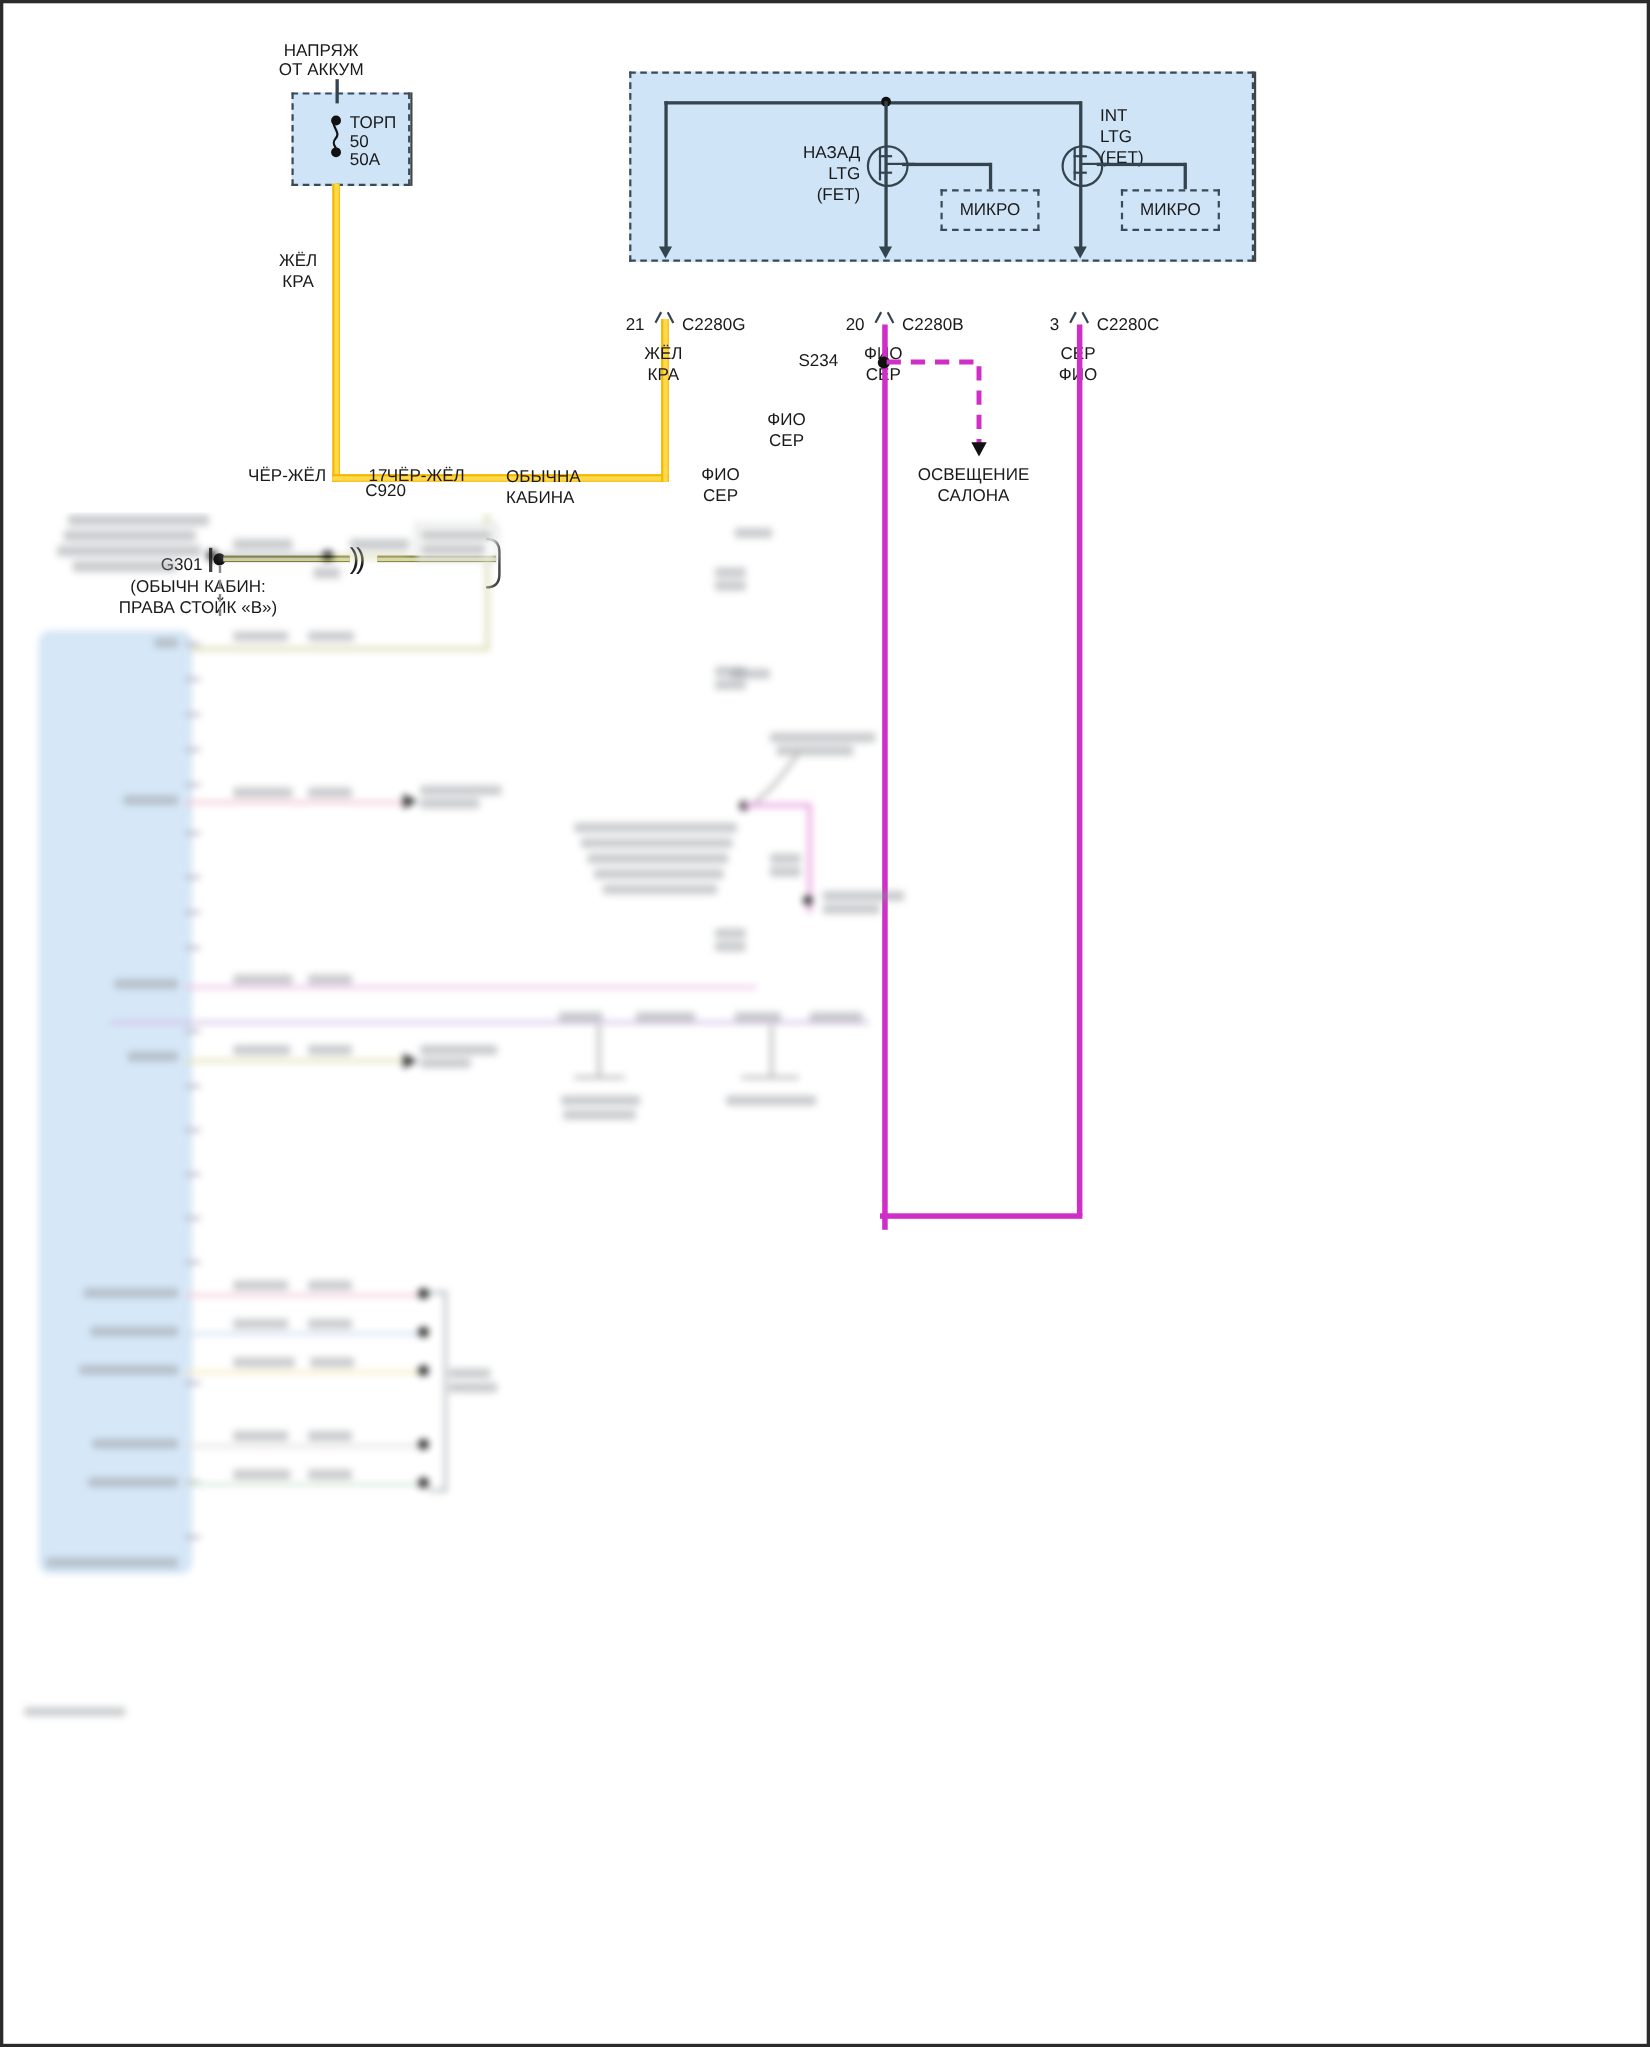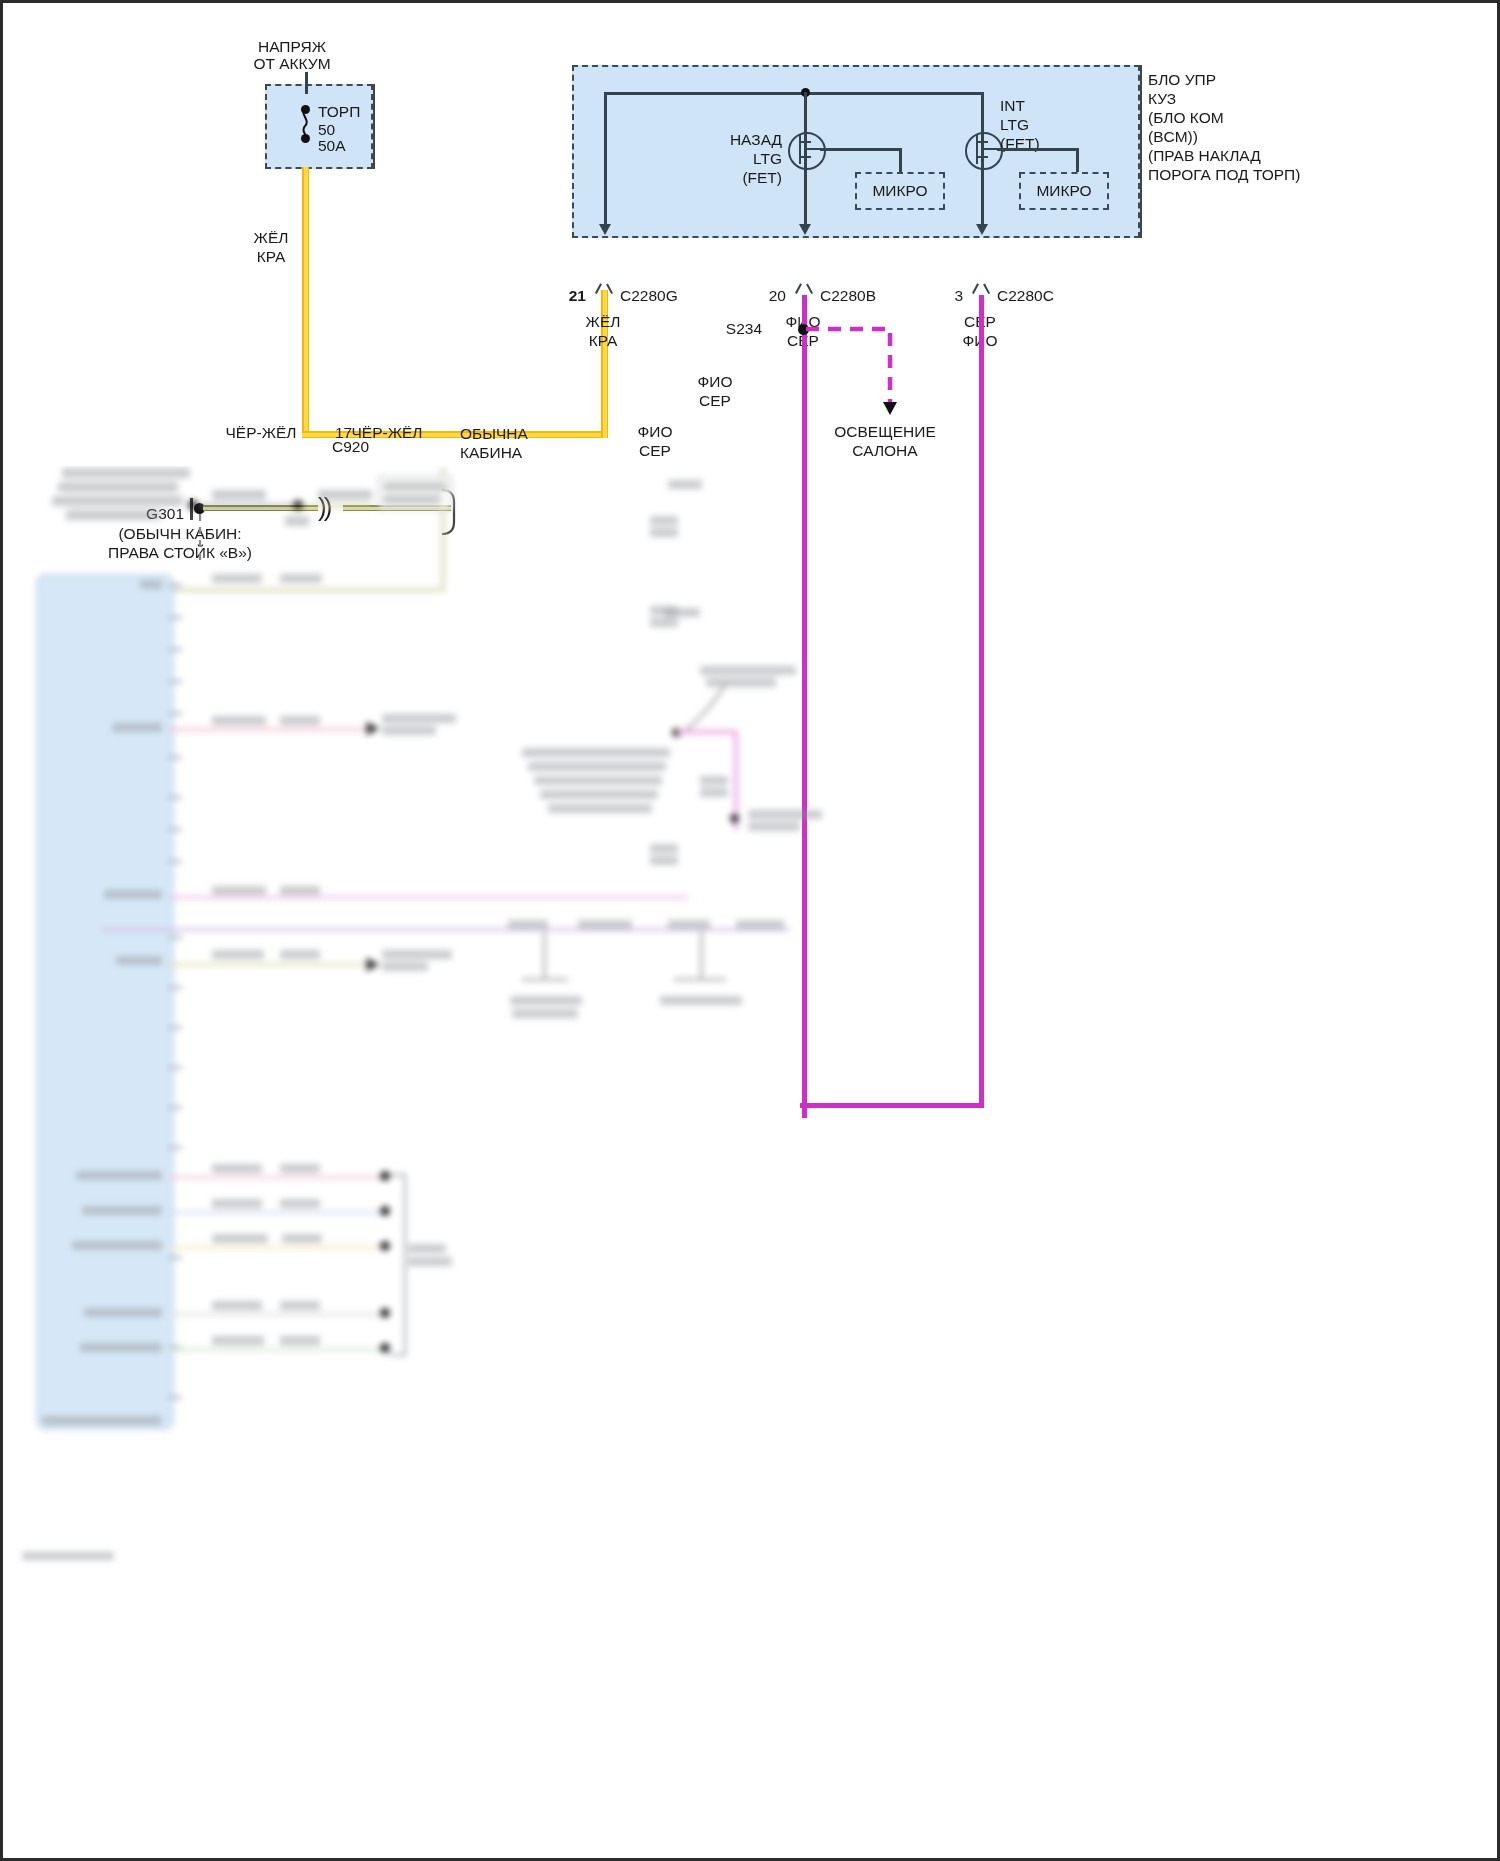--- a/index.html
+++ b/index.html
@@ -142,28 +142,22 @@
   <div class="txt t-l" style="left:1000px;top:96px;width:90px;line-height:19px;">INT
 LTG
 (FET)</div>
   <div class="ln hline" style="left:997px;top:148px;width:81px;"></div>
   <div class="ln vline" style="left:1076px;top:148px;height:26px;"></div>
 
   <div class="mod" style="left:1019px;top:172px;width:90px;height:38px;"></div>
   <div class="txt t-c" style="left:1019px;top:182px;width:90px;">МИКРО</div>
 
   <div class="ln vline" style="left:1140px;top:65px;height:173px;background:#444;width:2px;"></div>
-  <div class="txt t-l" style="left:1148px;top:70px;width:250px;line-height:19px;">БЛО УПР
-КУЗ
-(БЛО КОМ
-(BCM))
-(ПРАВ НАКЛАД
-ПОРОГА ПОД ТОРП)</div>
-
-  <div class="txt t-r" style="left:546px;top:287px;width:40px;font-weight:bold;">21</div>
+
+  <div class="txt t-r" style="left:546px;top:287px;width:40px;">21</div>
   <div class="term" style="left:595px;top:282px;"></div>
   <div class="txt t-l" style="left:620px;top:287px;width:140px;">C2280G</div>
   <div class="txt t-c" style="left:568px;top:312px;width:70px;line-height:19px;">ЖЁЛ
 КРА</div>
 
   <div class="txt t-r" style="left:746px;top:287px;width:40px;">20</div>
   <div class="term" style="left:795px;top:282px;"></div>
   <div class="txt t-l" style="left:820px;top:287px;width:140px;">C2280B</div>
   <div class="txt t-c" style="left:768px;top:312px;width:70px;line-height:19px;">ФИО
 СЕР</div>

